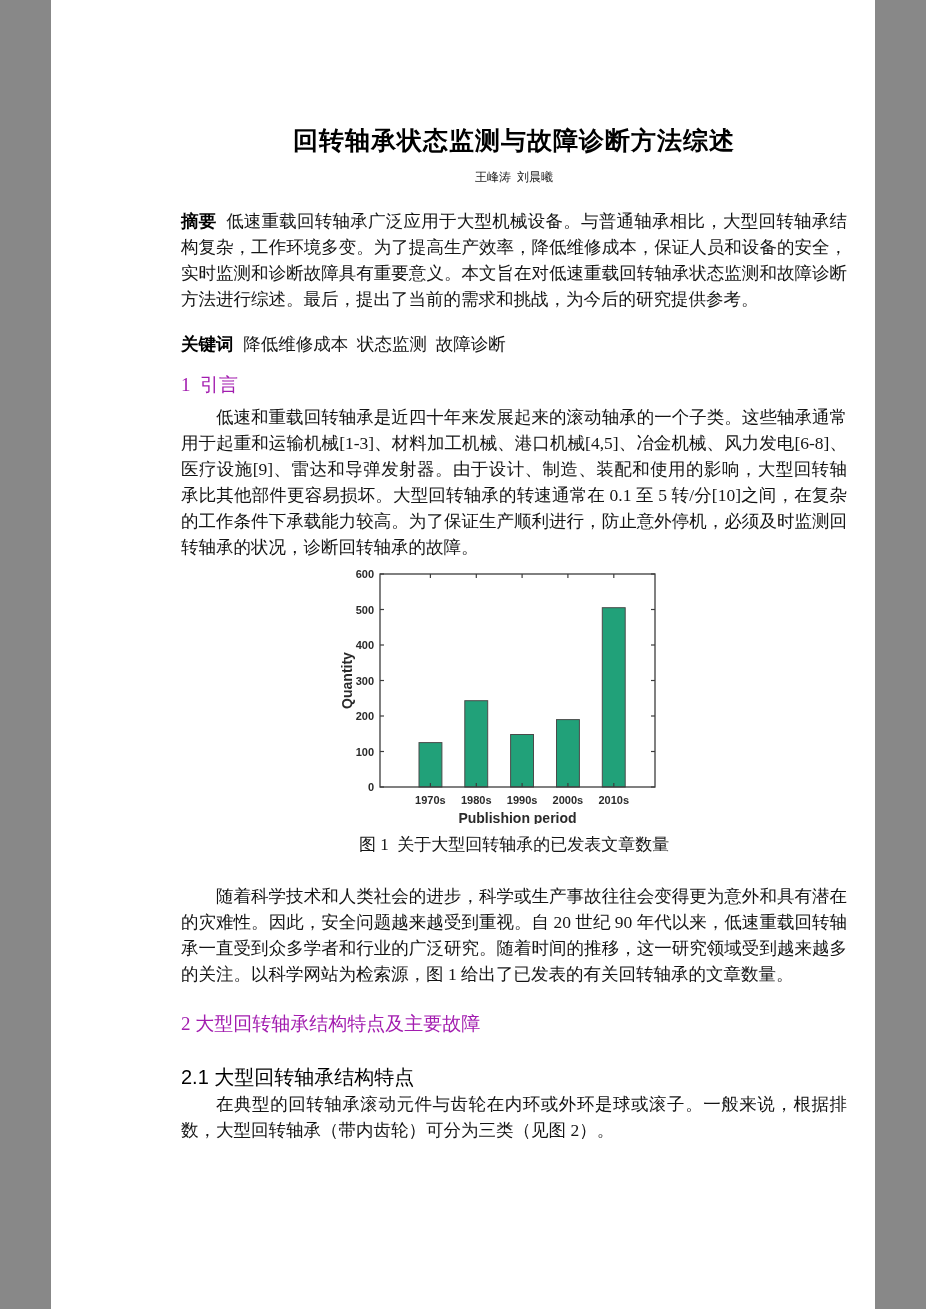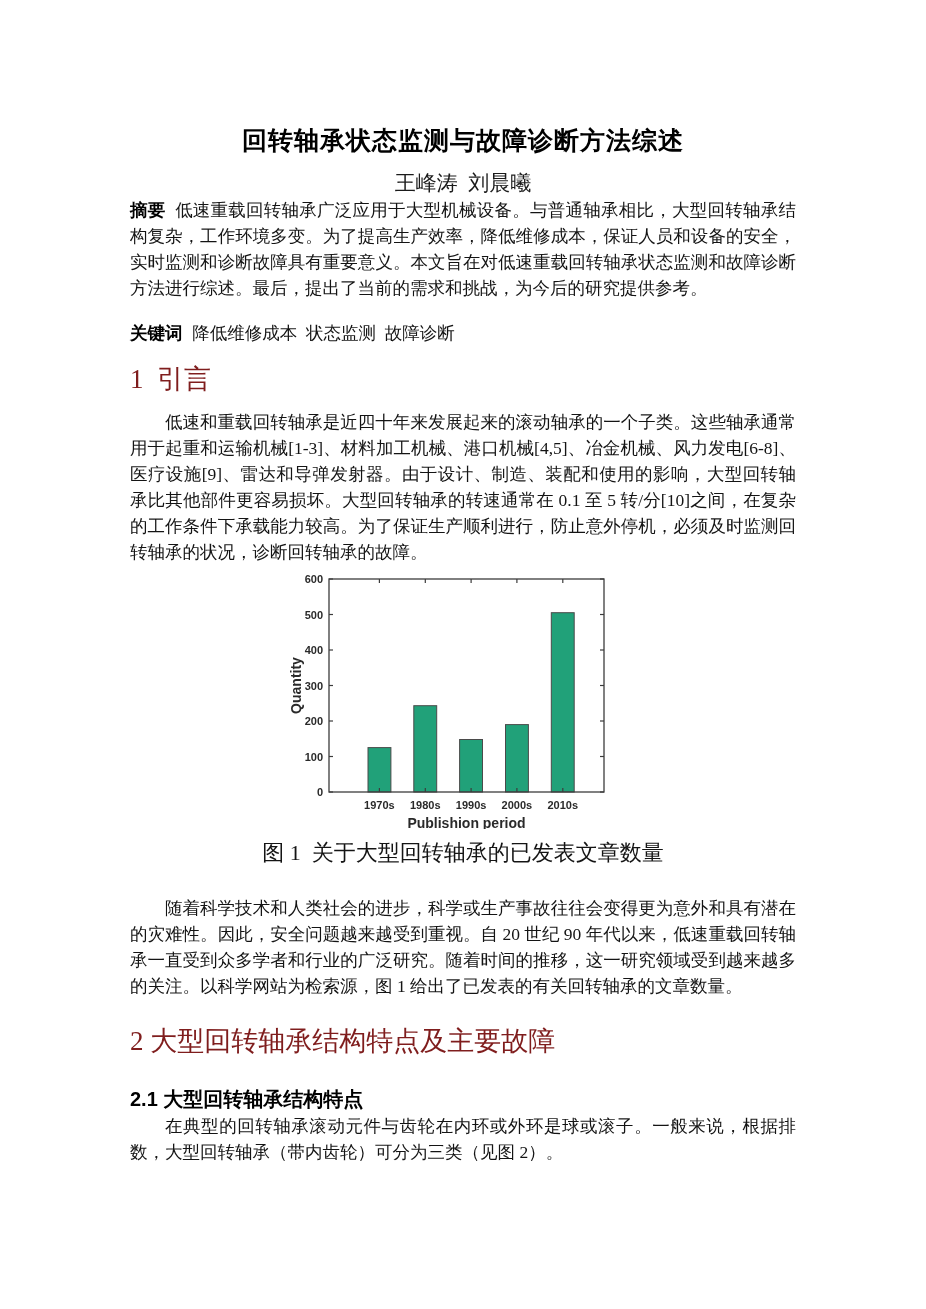--- a/index.html
+++ b/index.html
@@ -1,19 +1,19 @@
 <!DOCTYPE html>
 <html><head>
 <meta charset="utf-8">
 <style>
   * { margin: 0; padding: 0; box-sizing: border-box; }
   html, body { background: #888; }
   .page {
     position: relative;
-    width: 926px;
+    width: 824px;
     height: 1309px;
     margin: 0 auto;
     background: #ffffff;
     overflow: hidden;
     font-family: "Liberation Serif", "DejaVu Serif", serif;
     color: #111;
   }
   .content {
     position: absolute;
     left: 130px;
@@ -25,64 +25,64 @@
     text-align: center;
     font-family: "Liberation Sans", "DejaVu Sans", sans-serif;
     font-weight: bold;
     font-size: 25px;
     letter-spacing: 1px;
     color: #000;
   }
   .authors {
     margin-top: 12px;
     text-align: center;
-    font-size: 21px;
+    font-size: 12px;
     white-space: pre-wrap;
     color: #1a1a1a;
   }
   .body-text {
     font-size: 17.5px;
     line-height: 26px;
     text-align: justify;
     text-justify: inter-ideograph;
     color: #141414;
   }
-  .abstract { }
+  .abstract { margin-top: 22px; }
   .kw { margin-top: 19px; white-space: pre-wrap; }
   .inline-label {
     font-family: "Liberation Sans", "DejaVu Sans", sans-serif;
     font-weight: bold;
     margin-right: 0.55em;
     color: #000;
   }
   .h-sec {
     margin-top: 15px;
     font-weight: normal;
-    font-size: 27px;
+    font-size: 19px;
     font-family: "Liberation Serif", "DejaVu Serif", serif;
-    color: #7f1d1d;
+    color: #a21caf;
     white-space: pre-wrap;
   }
   .para { text-indent: 2em; }
-  .para-1 { margin-top: 12px; }
+  .para-1 { margin-top: 6px; }
   .figure-block { margin-top: 4px; text-align: center; }
   .chart-host { display: inline-block; width: 350px; height: 260px; }
   .fig-caption {
     margin-top: 5px;
     text-align: center;
-    font-size: 22px;
+    font-size: 17px;
     color: #141414;
     white-space: pre-wrap;
   }
   .para-2 { margin-top: 27px; }
   .h-sec-2 { margin-top: 24px; }
   .h-subsec {
     margin-top: 27px;
     font-family: "Liberation Sans", "DejaVu Sans", sans-serif;
-    font-weight: bold;
+    font-weight: normal;
     font-size: 20px;
     color: #000;
     white-space: pre-wrap;
   }
   .para-3 { }
   svg text {
     font-family: "Liberation Sans", "DejaVu Sans", sans-serif;
   }
 </style>
 </head>

